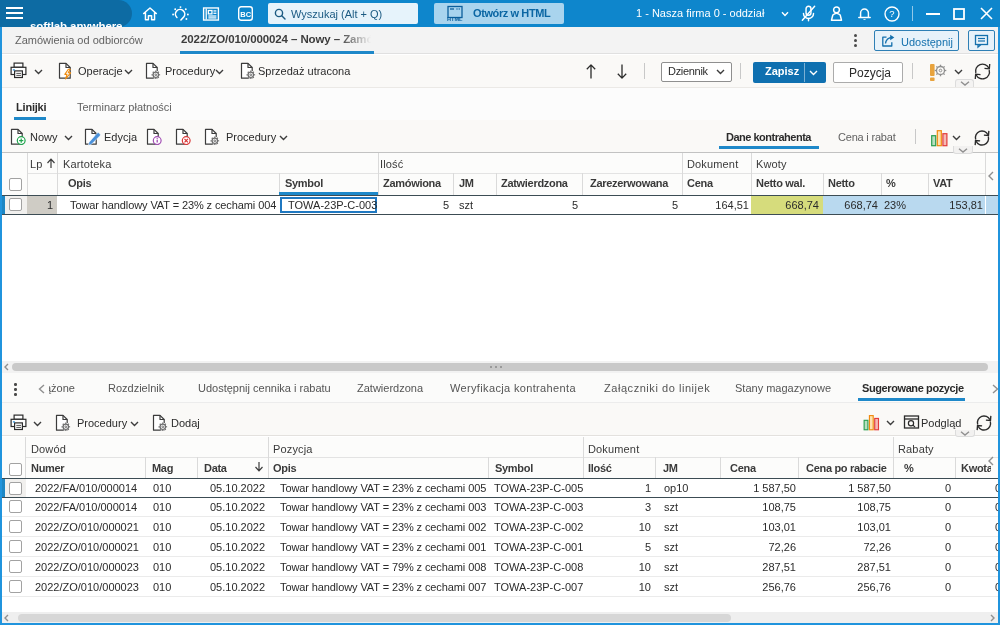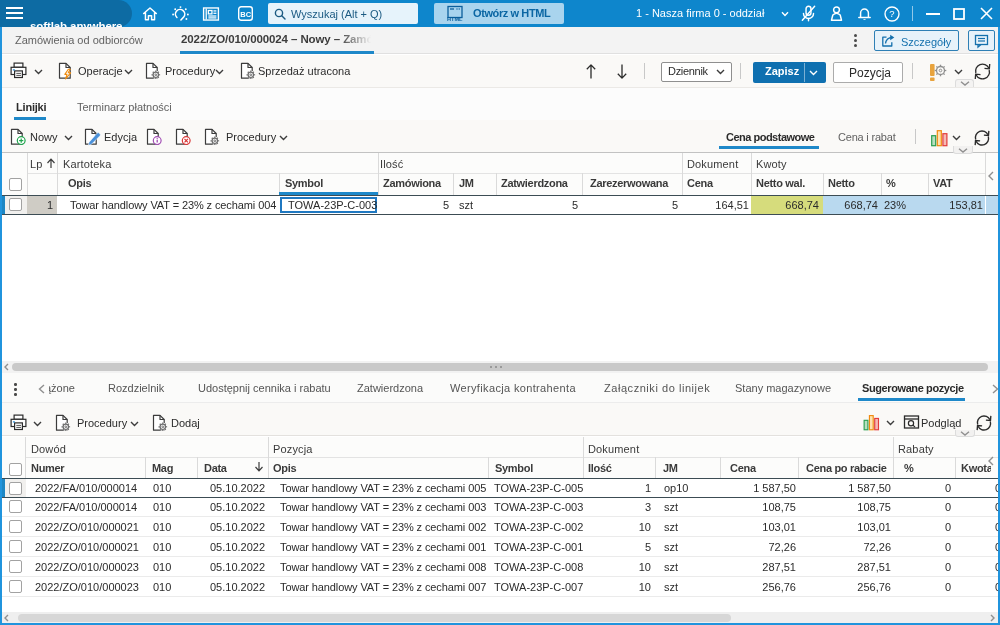--- a/index.html
+++ b/index.html
@@ -122,21 +122,21 @@
 <div class="abs" style="left:180px;top:51px;width:194px;height:3px;background:#1e88c9;"></div>
 <div class="abs" style="left:854px;top:34px;width:3px;height:3px;background:#4a4a4a;border-radius:50%;"></div>
 <div class="abs" style="left:854px;top:39px;width:3px;height:3px;background:#4a4a4a;border-radius:50%;"></div>
 <div class="abs" style="left:854px;top:44px;width:3px;height:3px;background:#4a4a4a;border-radius:50%;"></div>
 <div class="abs" style="left:874px;top:30px;width:85px;height:21px;background:#e7f2fa;border:1px solid #2e7fb5;border-radius:2px;"></div>
 <svg style="left:881px;top:34px;" width="15" height="13" viewBox="0 0 15 13">
  <path d="M5.5 3.2 H1.8 V12 H10.8 V8.2" fill="none" stroke="#1470ad" stroke-width="1.3" stroke-linejoin="round"></path>
  <path d="M4.5 9.5 C5 5.5 7.5 3.6 11.5 3.4" fill="none" stroke="#1470ad" stroke-width="1.3"></path>
  <path d="M9.2 0.8 L13.3 3.4 L9.2 6.2 Z" fill="#1470ad"></path>
 </svg>
-<div class="txt" style="left:901px;top:36px;color:#1470ad;">Szczegóły</div>
+<div class="txt" style="left:901px;top:36px;color:#1470ad;">Udostępnij</div>
 <div class="abs" style="left:968px;top:30px;width:27px;height:21px;background:#e7f2fa;border:1px solid #2e7fb5;border-radius:2px;"></div>
 <svg style="left:974px;top:34px;" width="15" height="14" viewBox="0 0 15 14">
  <rect x="1.5" y="1.5" width="12" height="9" fill="none" stroke="#1470ad" stroke-width="1.3"></rect>
  <path d="M4 10.5 L4 13 L7 10.5" fill="none" stroke="#1470ad" stroke-width="1.3"></path>
  <line x1="4" y1="4.5" x2="11" y2="4.5" stroke="#1470ad" stroke-width="1.2"></line>
  <line x1="4" y1="7" x2="11" y2="7" stroke="#1470ad" stroke-width="1.2"></line>
 </svg>
 
 <div class="abs" style="left:1px;top:55px;width:997px;height:33px;background:#faf9f7;border-bottom:1px solid #ebe9e6;"></div>
 
@@ -316,21 +316,21 @@
       <line x1="9.75" y1="10.75" x2="8.76" y2="9.76"></line>
       <line x1="11.80" y1="9.90" x2="11.80" y2="8.50"></line>
       <line x1="13.85" y1="10.75" x2="14.84" y2="9.76"></line>
     </g>
 </svg>
 <div class="txt" style="left:226px;top:131px;">Procedury</div>
 <svg class="chev" style="left:279px;top:134.5px;" width="9" height="6" viewBox="0 0 9 6">
     <polyline points="1,1 4.5,4.5 8,1"></polyline>
   </svg>
 
-<div class="txt" style="left:726px;top:131px;font-weight:700;letter-spacing:-0.5px;color:#2b2b2b;">Cena podstawowe</div>
+<div class="txt" style="left:726px;top:131px;font-weight:700;letter-spacing:-0.5px;color:#2b2b2b;">Dane kontrahenta</div>
 <div class="abs" style="left:719px;top:146px;width:100px;height:3px;background:#1e88c9;"></div>
 <div class="txt" style="left:838px;top:131px;color:#626262;letter-spacing:-0.2px;">Cena i rabat</div>
 <div class="abs" style="left:915px;top:129px;width:1px;height:15px;background:#c8c8c8;"></div>
 
 <svg style="left:931px;top:129px;" width="17" height="18" viewBox="0 0 17 18">
  <rect x="0.7" y="6.7" width="4" height="10" fill="#b7dfc0" stroke="#2b9e4f" stroke-width="1.2"></rect>
  <rect x="6.3" y="1.7" width="4" height="15" fill="#ffe2b0" stroke="#ef8b0e" stroke-width="1.2"></rect>
  <rect x="11.9" y="4.7" width="4" height="12" fill="#f6b9b5" stroke="#e23b3b" stroke-width="1.2"></rect>
 </svg>
 <svg class="chev" style="left:952px;top:135px;" width="9" height="6" viewBox="0 0 9 6">
@@ -625,21 +625,21 @@
  <div class="txt" style="left:600px;top:104px;width:50px;text-align:right;">5</div>
  <div class="txt" style="left:663px;top:104px;">szt</div>
  <div class="txt" style="left:745px;top:104px;width:50px;text-align:right;">72,26</div>
  <div class="txt" style="left:840px;top:104px;width:50px;text-align:right;">72,26</div>
  <div class="txt" style="left:900px;top:104px;width:50px;text-align:right;">0</div>
  <div class="txt" style="left:994px;top:104px;">0</div>
  <div class="cb" style="left:8px;top:123px;"></div>
  <div class="txt" style="left:34px;top:124px;">2022/ZO/010/000023</div>
  <div class="txt" style="left:152px;top:124px;">010</div>
  <div class="txt" style="left:209px;top:124px;">05.10.2022</div>
- <div class="txt" style="left:279px;top:124px;letter-spacing:-0.1px;">Towar handlowy VAT = 23% z cechami 008</div>
+ <div class="txt" style="left:279px;top:124px;letter-spacing:-0.1px;">Towar handlowy VAT = 79% z cechami 008</div>
  <div class="txt" style="left:493px;top:124px;">TOWA-23P-C-008</div>
  <div class="txt" style="left:600px;top:124px;width:50px;text-align:right;">10</div>
  <div class="txt" style="left:663px;top:124px;">szt</div>
  <div class="txt" style="left:745px;top:124px;width:50px;text-align:right;">287,51</div>
  <div class="txt" style="left:840px;top:124px;width:50px;text-align:right;">287,51</div>
  <div class="txt" style="left:900px;top:124px;width:50px;text-align:right;">0</div>
  <div class="txt" style="left:994px;top:124px;">0</div>
  <div class="cb" style="left:8px;top:143px;"></div>
  <div class="txt" style="left:34px;top:144px;">2022/ZO/010/000023</div>
  <div class="txt" style="left:152px;top:144px;">010</div>

